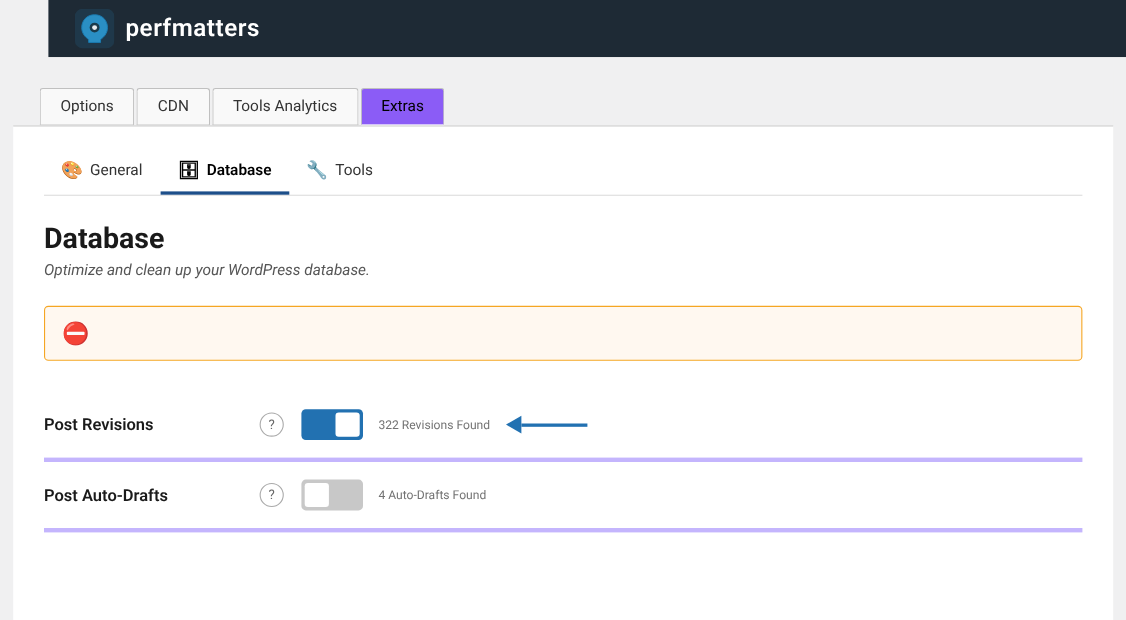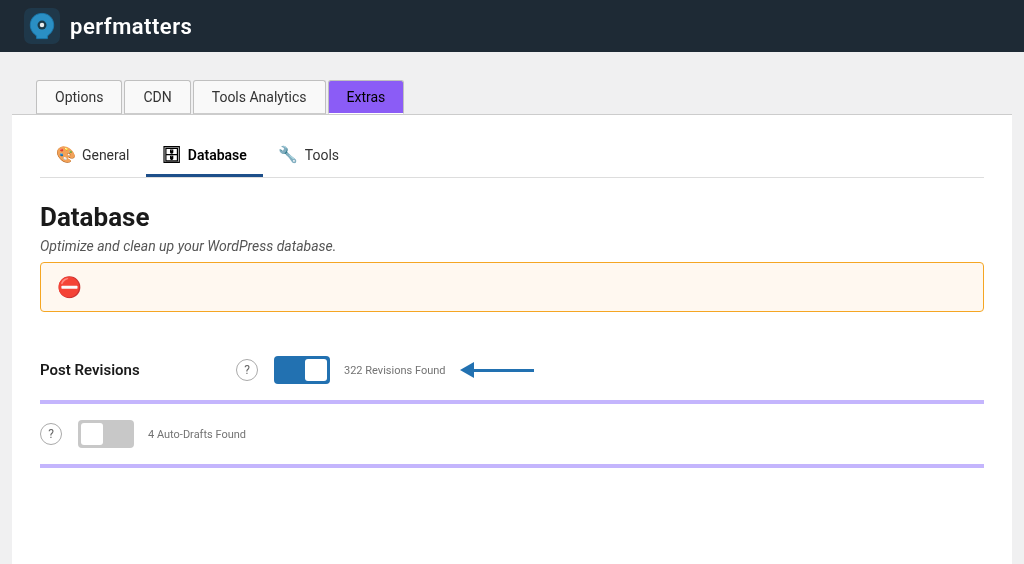--- a/index.html
+++ b/index.html
@@ -9,20 +9,21 @@
       min-height: 564px;
     }
 
     
     .navbar {
       background: #1e2a35;
       padding: 0 24px;
       height: 52px;
       display: flex;
       align-items: center;
+      margin-left: 44px;
     }
     .navbar-brand {
       display: flex;
       align-items: center;
       gap: 10px;
     }
     .navbar-logo {
       width: 36px;
       height: 36px;
     }
@@ -107,21 +108,21 @@
     .section-title {
       font-size: 26px;
       font-weight: 700;
       color: #1a1a1a;
       margin-bottom: 6px;
     }
     .section-subtitle {
       font-size: 14px;
       color: #555;
       font-style: italic;
-      margin-bottom: 8px;
+      margin-bottom: 24px;
     }
 
     
     .warning-box {
       border: 1px solid #f5a623;
       background: #fff8f0;
       border-radius: 4px;
       padding: 12px 16px;
       display: flex;
       align-items: center;
@@ -284,20 +285,21 @@
         <span class="toggle-count">322 Revisions Found</span>
 
         <span class="arrow-line">
           <span class="arrow-head" style="border-right-color:#2271b1;"></span>
           <span class="arrow-shaft"></span>
         </span>
       </div>
     </div>
 
     <div class="setting-row">
+      <span class="setting-label">Post Auto-Drafts</span>
       <div class="setting-help">?</div>
       <div class="toggle-container">
         <div class="toggle toggle-off">
           <div class="toggle-knob toggle-knob-left"></div>
         </div>
         <span class="toggle-count">4 Auto-Drafts Found</span>
       </div>
     </div>
 
   </div>

